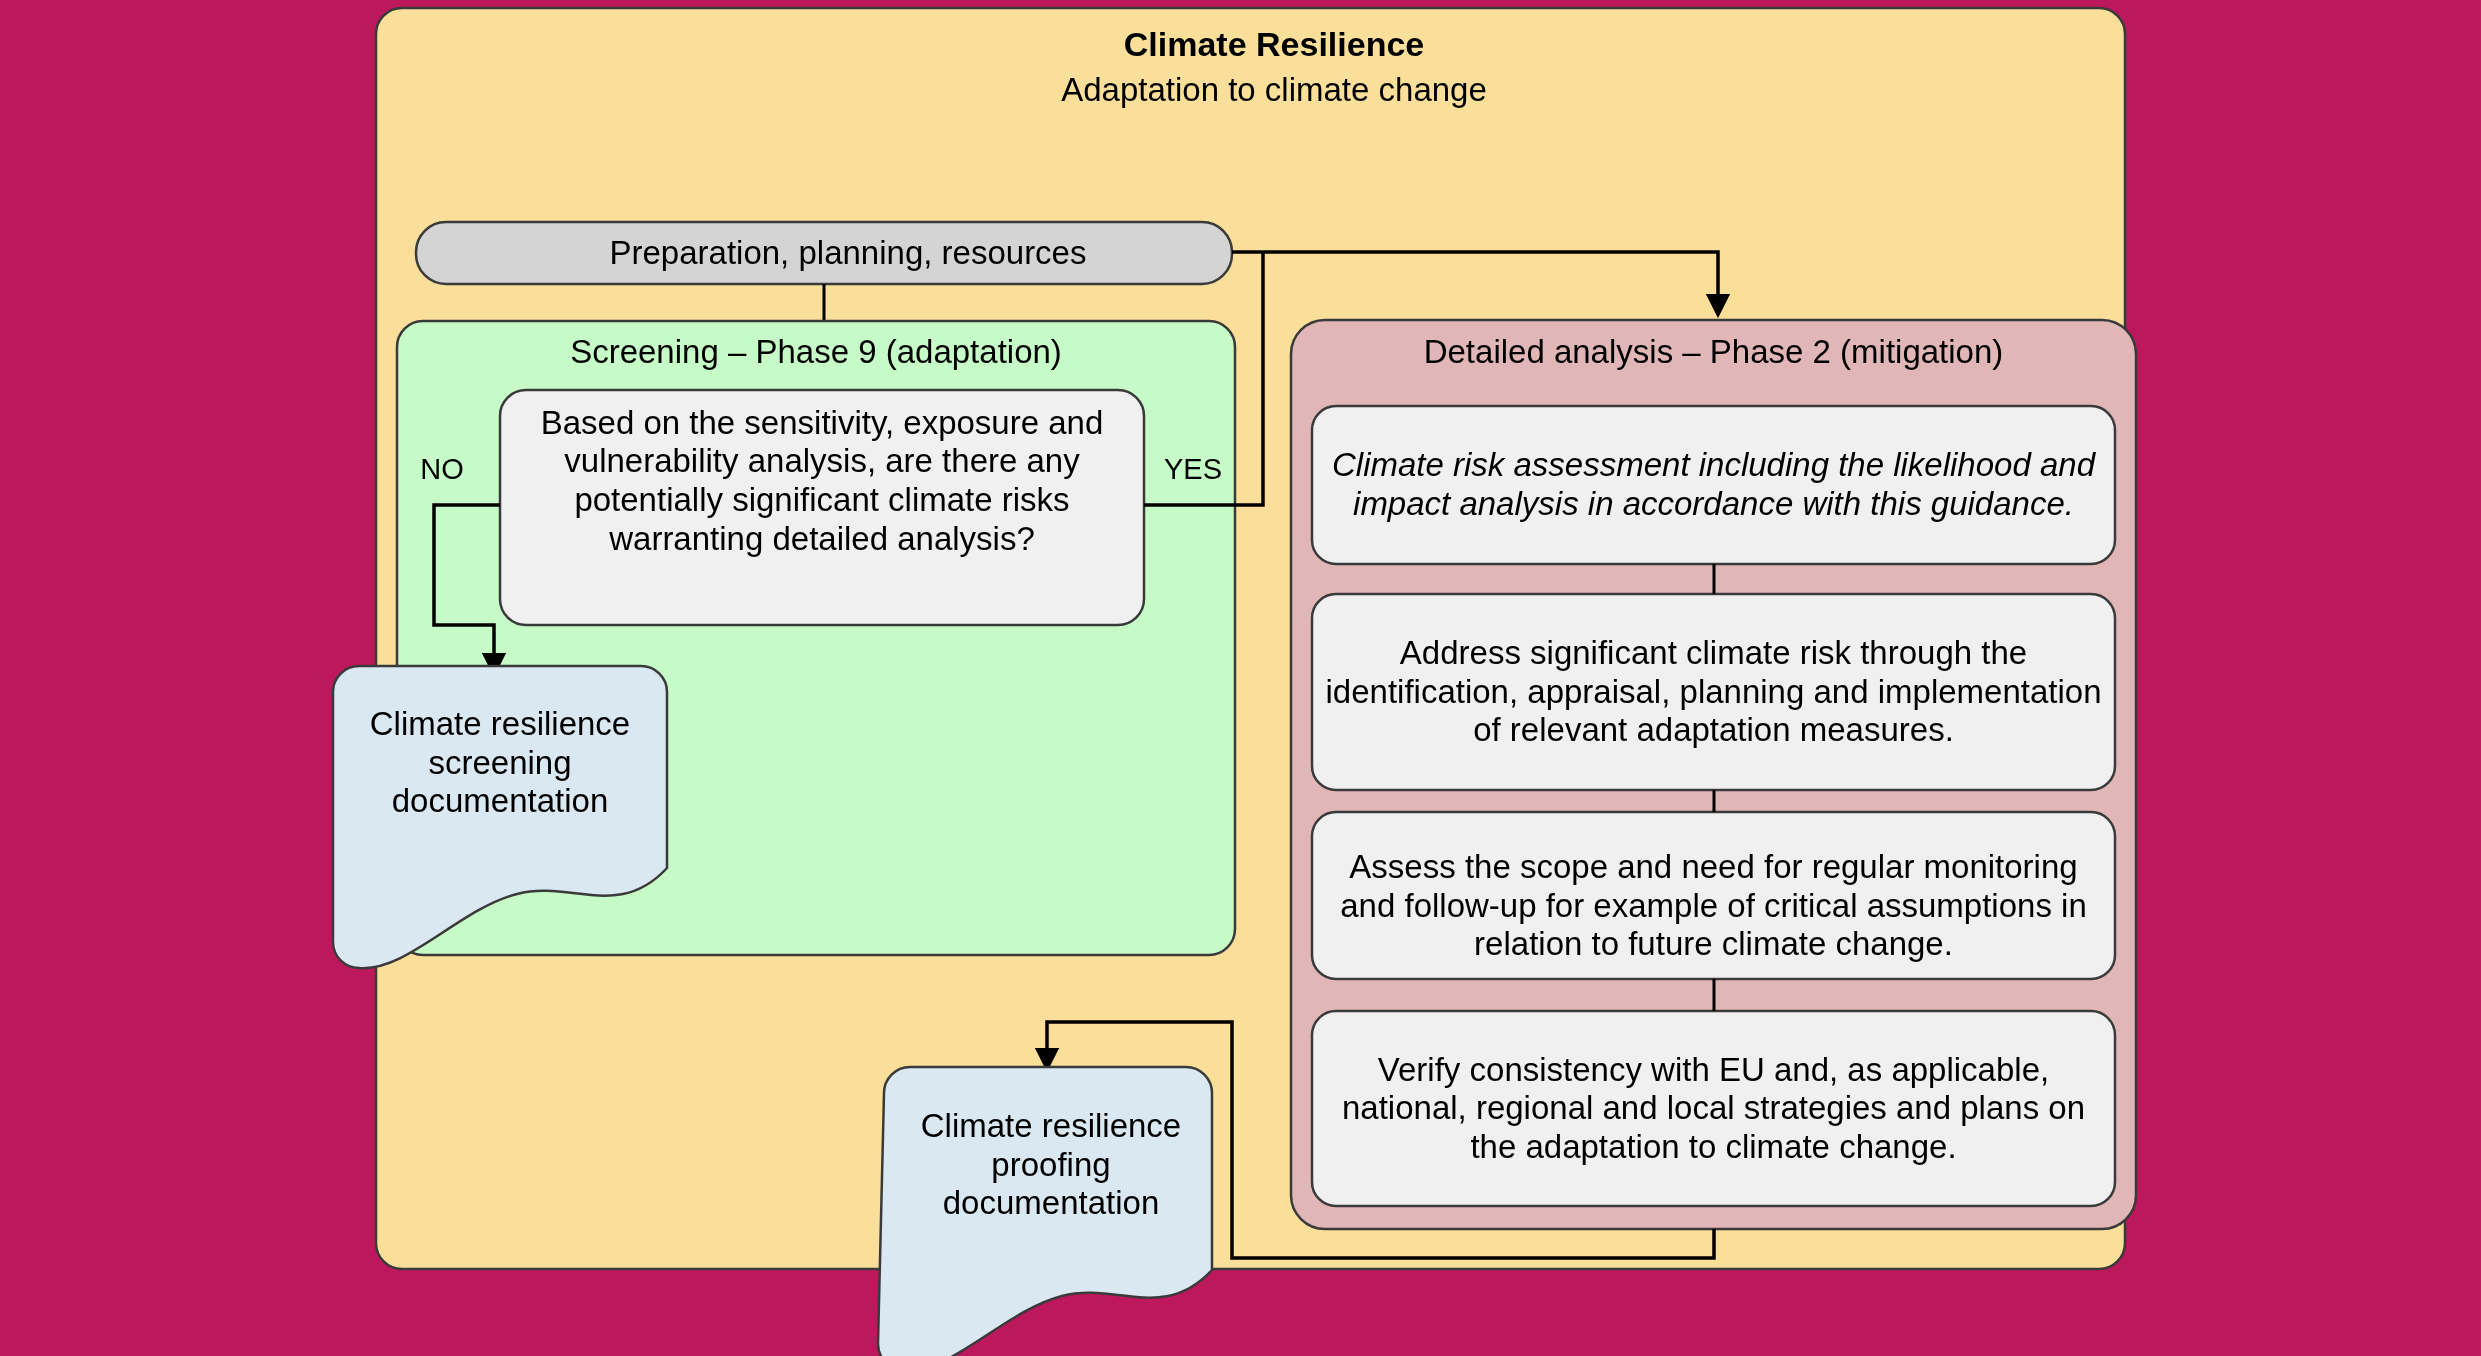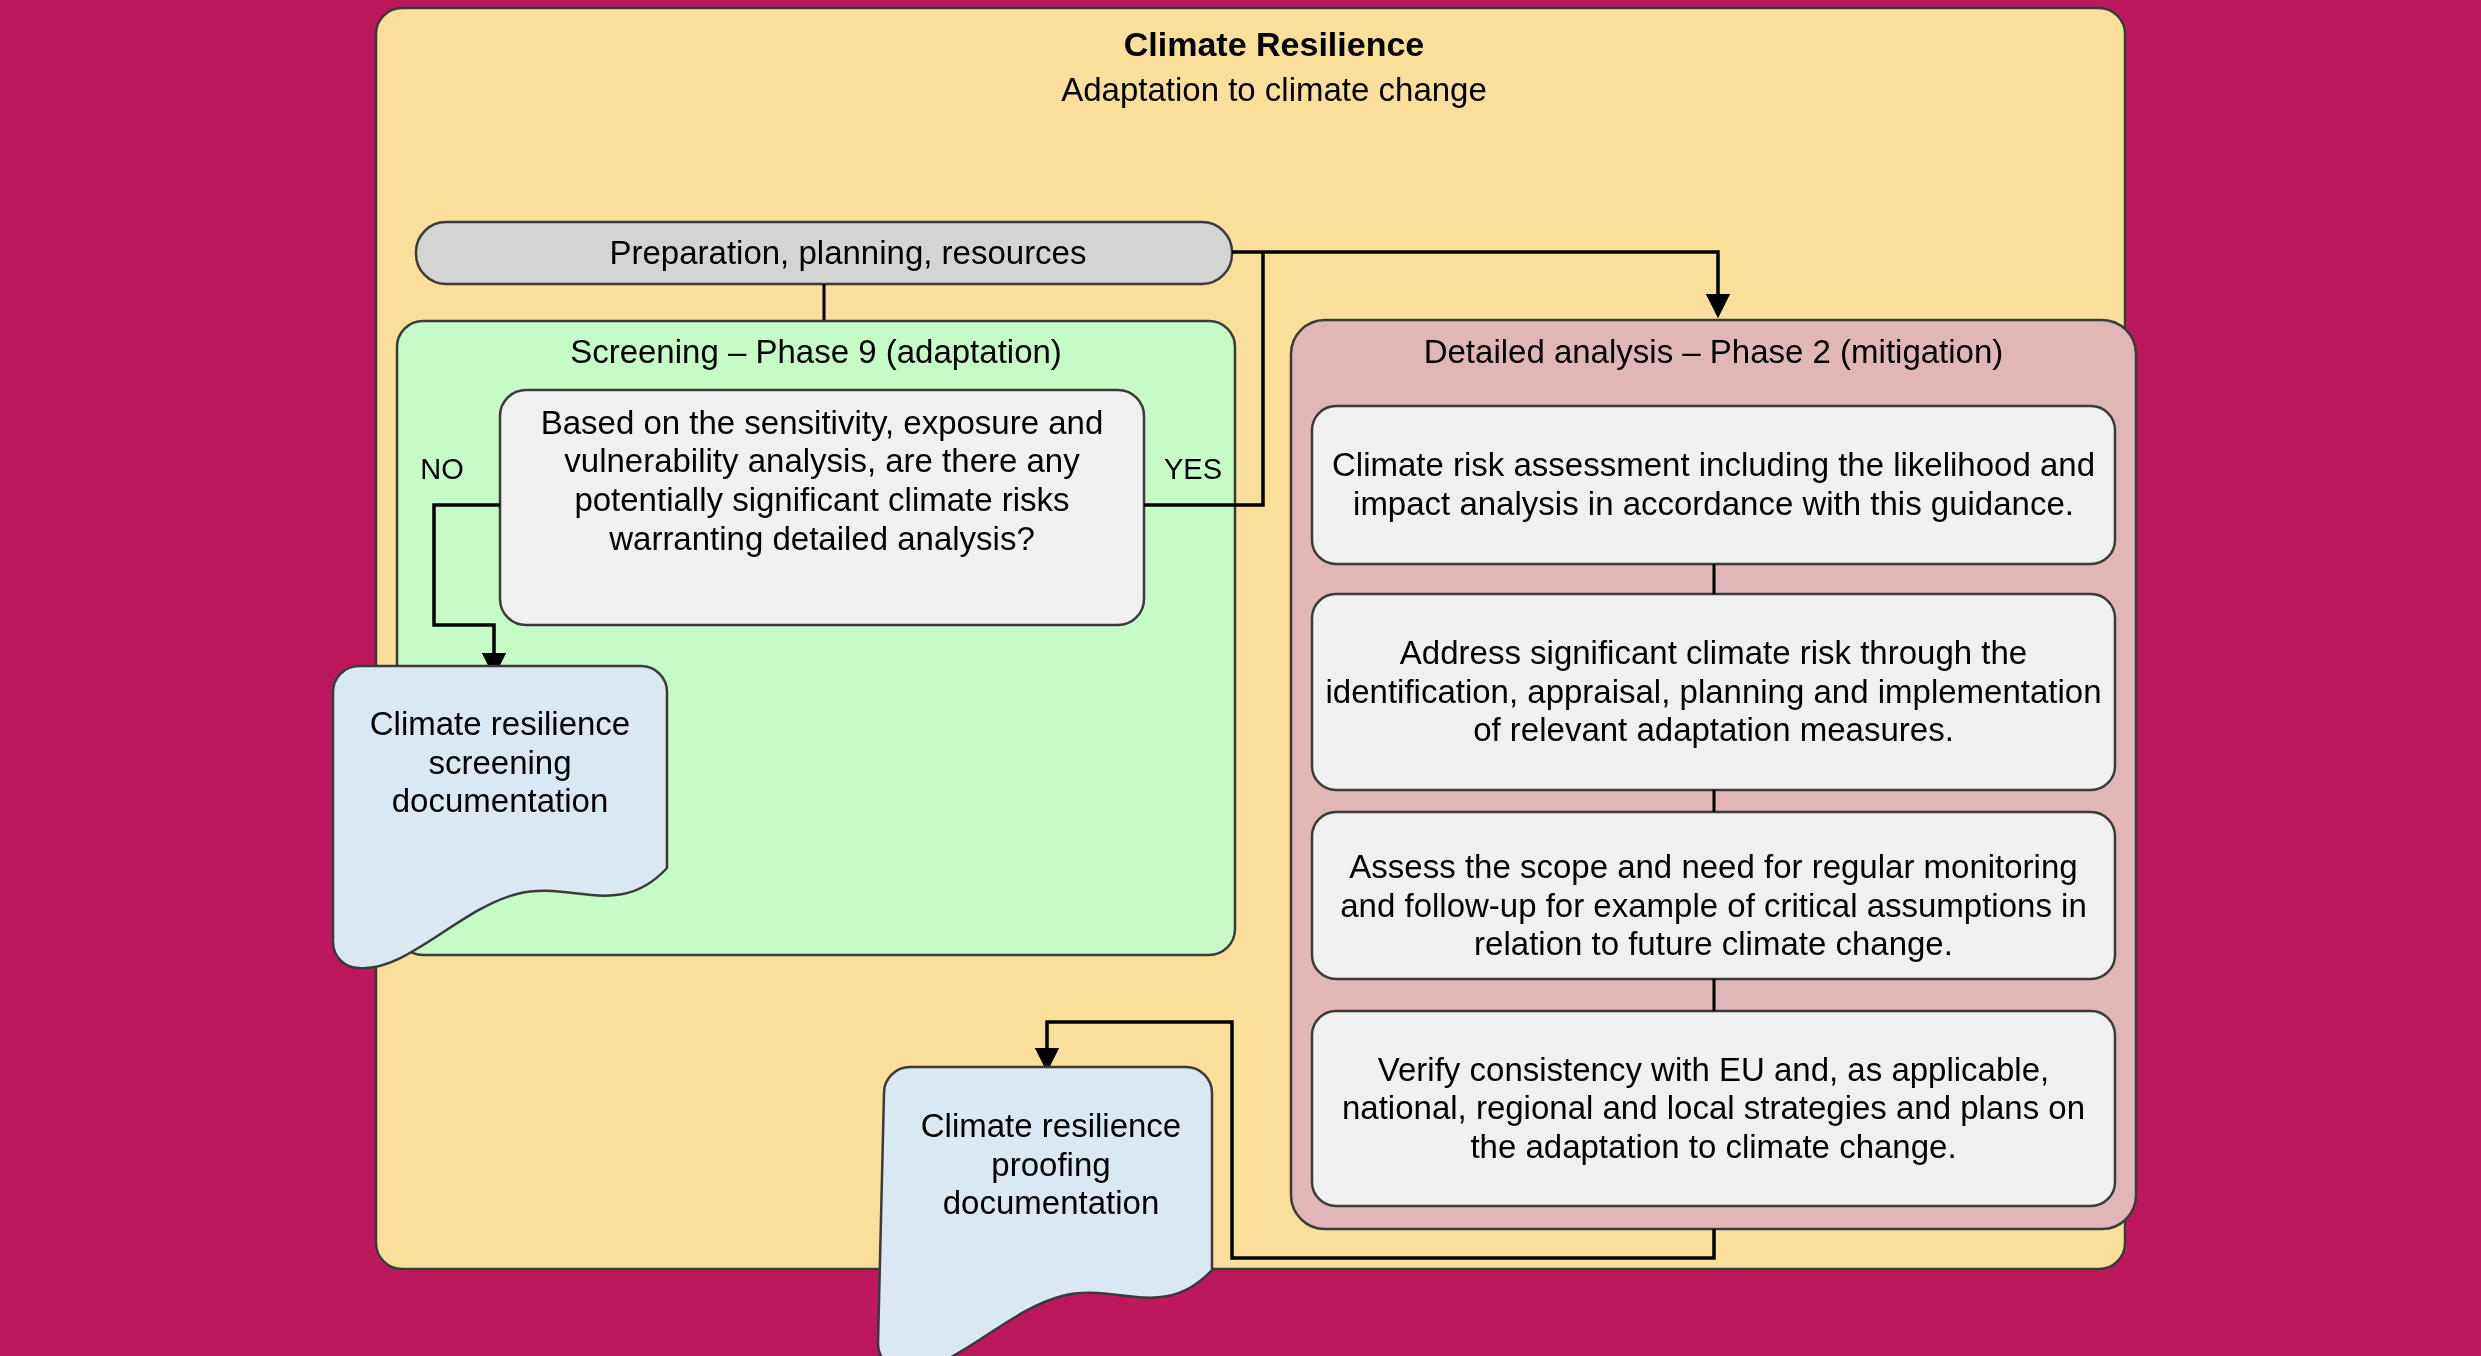--- a/index.html
+++ b/index.html
@@ -153,21 +153,21 @@
   </div>
 
   <div class="txt t-doc" style="left:340px; top:678px; width:320px; height:170px; padding:0 10px;">
     <span>Climate resilience screening documentation</span>
   </div>
 
   <div class="txt t-panel" style="left:1291px; top:328px; width:845px; height:48px;">
     <span>Detailed analysis – Phase 2 (mitigation)</span>
   </div>
 
-  <div class="txt t-box" style="left:1312px; top:406px; width:803px; height:158px; padding:0 10px;">
+  <div class="txt t-box" style="left:1312px; top:406px; width:803px; height:158px; padding:0 10px;font-style:italic;">
     <span>Climate risk assessment including the likelihood and impact analysis in accordance with this guidance.</span>
   </div>
 
   <div class="txt t-box" style="left:1312px; top:594px; width:803px; height:196px; padding:0 10px;">
     <span>Address significant climate risk through the identification, appraisal, planning and implementation of relevant adaptation measures.</span>
   </div>
 
   <div class="txt t-box" style="left:1312px; top:812px; width:803px; height:188px; padding:0 8px;">
     <span>Assess the scope and need for regular monitoring and follow-up for example of critical assumptions in relation to future climate change.</span>
   </div>

